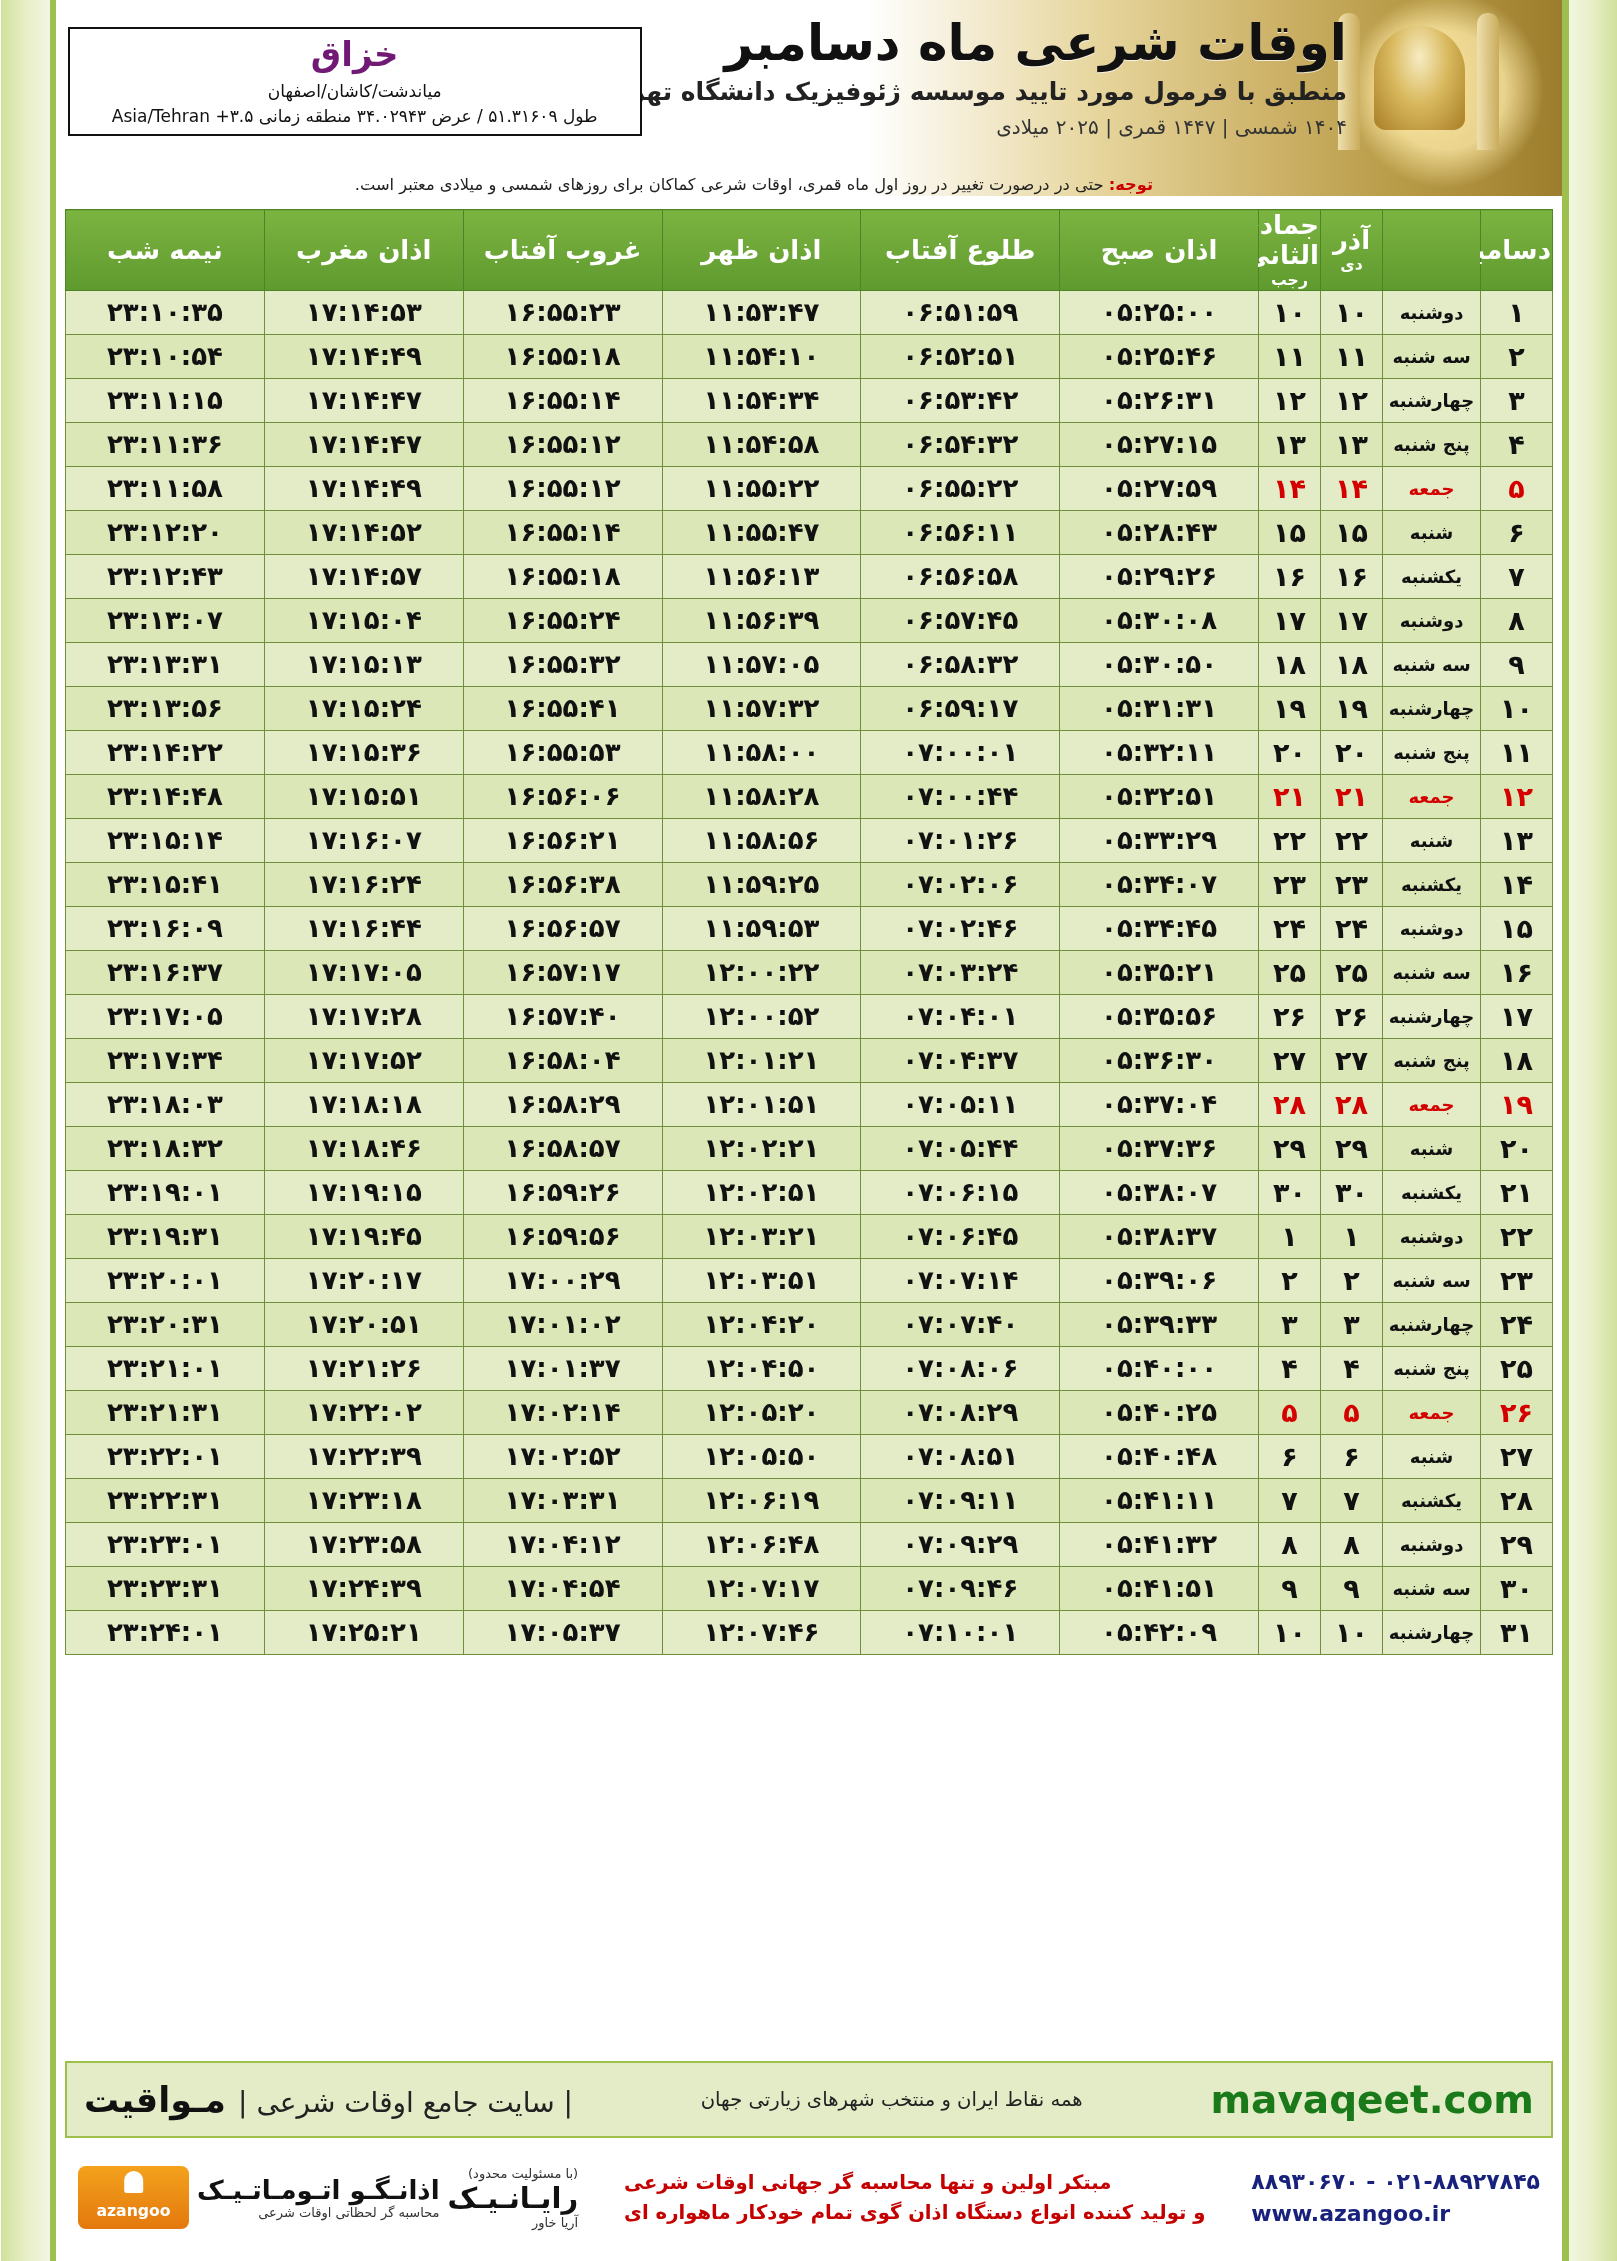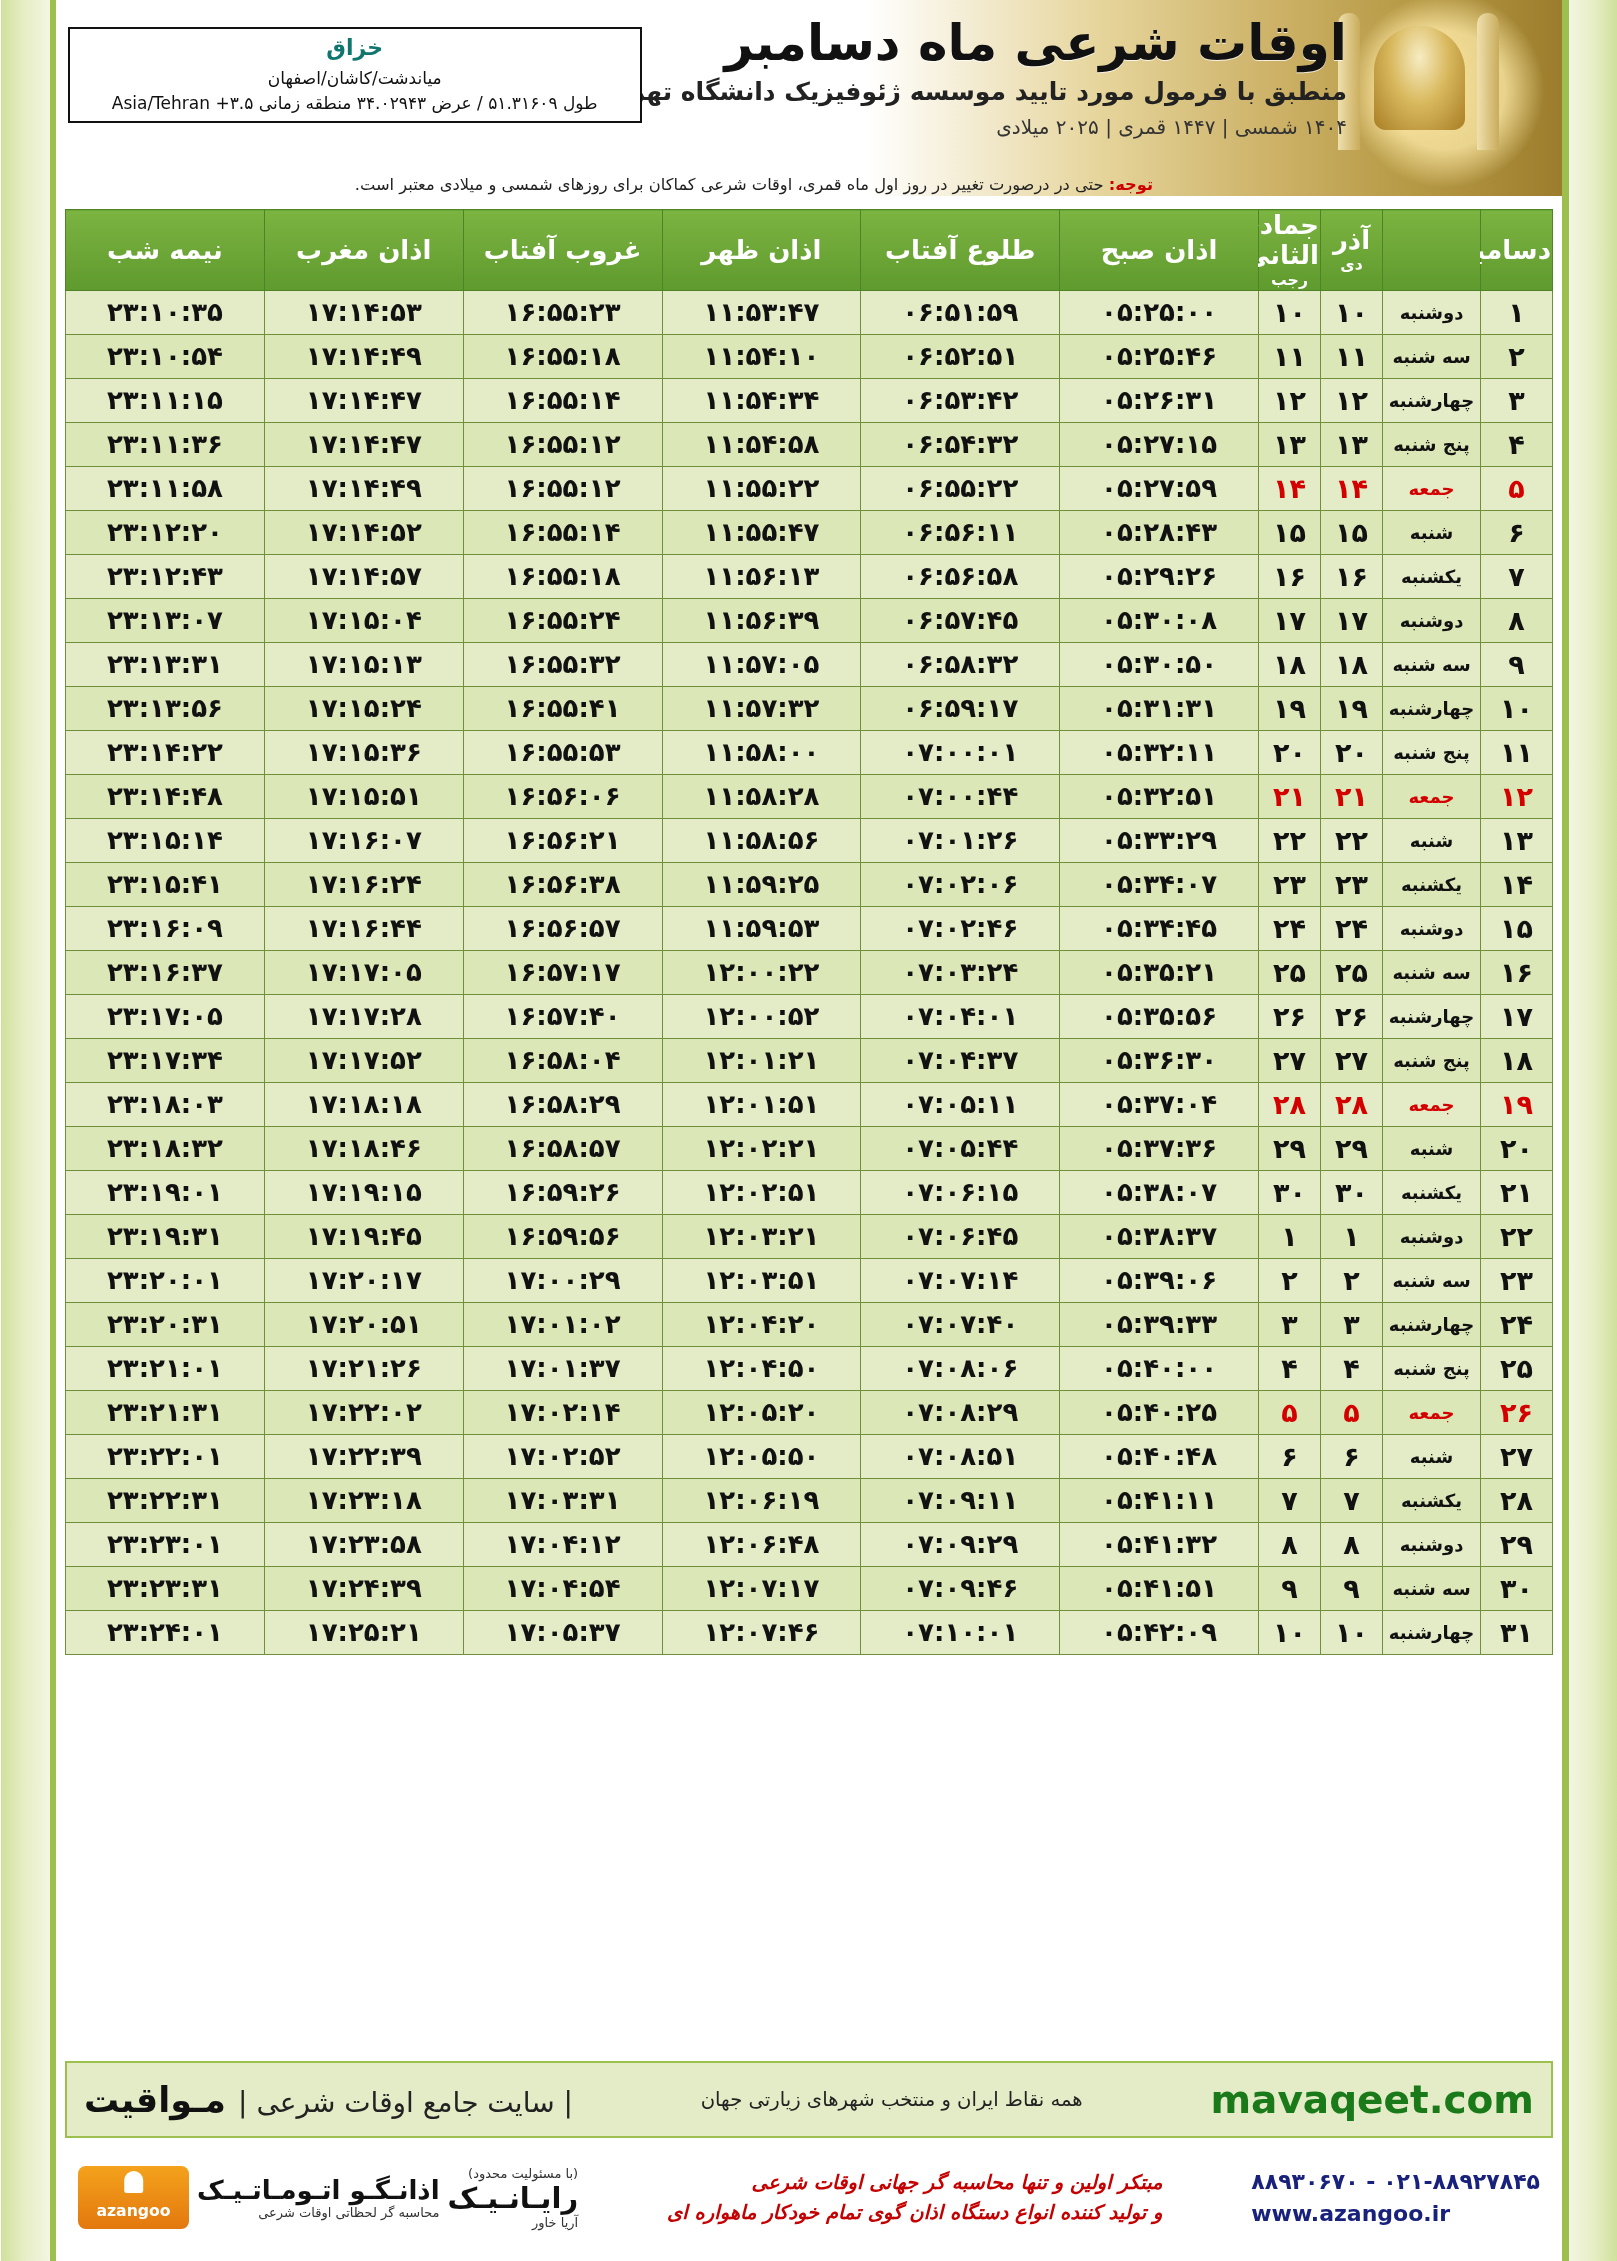--- a/index.html
+++ b/index.html
@@ -96,21 +96,21 @@
   
   .loc-box {
     position:absolute;
     left: 11.7px; top: 27px;
     width: 574px;
     border: 2px solid #111;
     background:#fff;
     text-align:center;
     padding: 6.5px 3.9px 7.8px;
   }
-  .loc-city { font-size: 22px; font-weight: bold; color:#0f766e; line-height:1.1;}
+  .loc-city { font-size: 34px; font-weight: bold; color:#701a75; line-height:1.1;}
   .loc-sub { font-size: 17px; color:#111; margin-top: 8px; }
   .loc-coord { font-size: 17px; color:#111; margin-top: 5.2px; }
 
   .note-line {
     position:absolute;
     left: 13px; top: 175px;
     width: 1370px;
     text-align: center;
     font-size: 16.3px;
     color:#222;
@@ -200,21 +200,21 @@
     position:absolute; top:5.2px; left:50%; transform:translateX(-50%);
     width: 19.6px; height: 22px; background:#fff; border-radius: 10.4px 10.4px 2.6px 2.6px;
   }
   .logo-azan .txt { margin-top: 25px; }
   .logo-text { text-align:right; }
   .logo-text .l1 { font-size: 26px; font-weight:bold; color:#111; }
   .logo-text .l2 { font-size: 13px; color:#333; }
   .logo-rayanik { text-align:right; }
   .logo-rayanik .r1 { font-size: 29px; font-weight:bold; color:#111; }
   .logo-rayanik .r2 { font-size: 13px; color:#333; }
-  .bottom-mid { text-align:right; color:#c40000; font-size:19.6px; font-weight:bold; line-height:1.5;font-style:italic;}
+  .bottom-mid { text-align:left; color:#c40000; font-size:19.6px; font-weight:bold; line-height:1.5;}
   .bottom-left { text-align:left; color:#18227c; font-size:22px; font-weight:bold; line-height:1.45;}
 </style>
 </head>
 <body>
 
 <div class="band-left"></div>
 <div class="band-right"></div>
 
 <div class="page">
 

